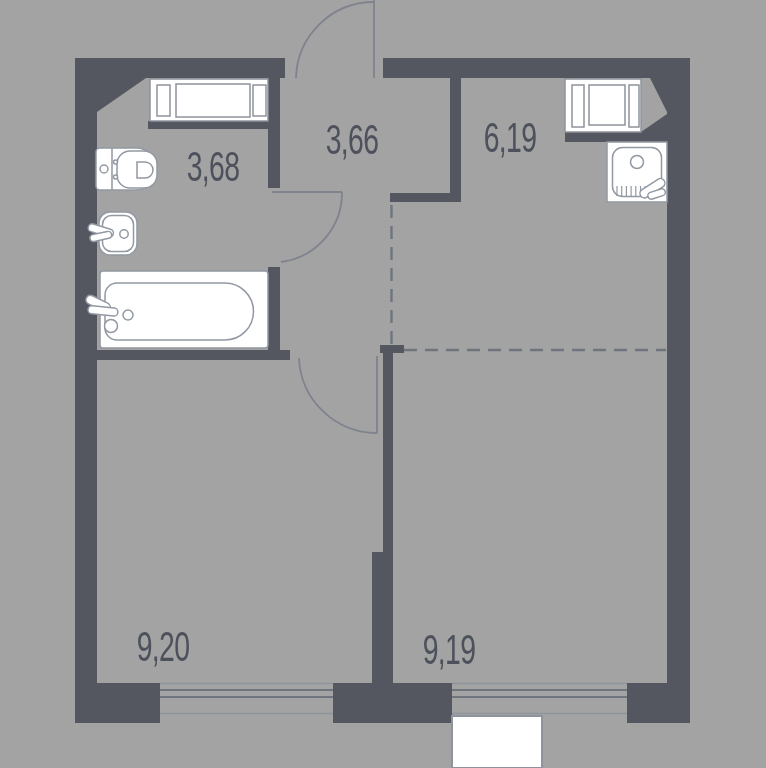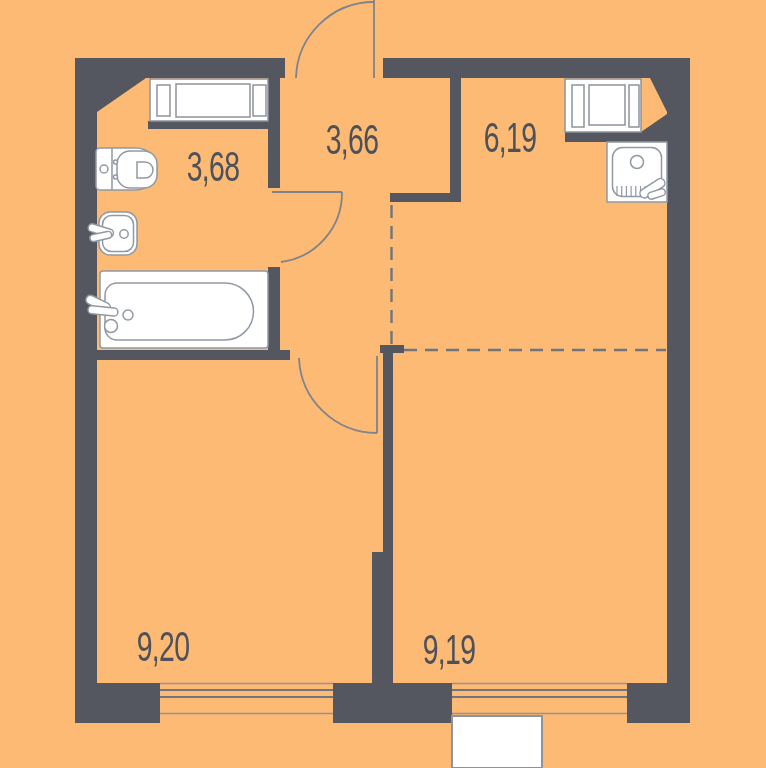--- a/index.html
+++ b/index.html
@@ -1,16 +1,16 @@
 <!DOCTYPE html>
 <html><head>
 <meta charset="utf-8">
 <style>
   html,body{margin:0;padding:0;background:#ffffff;}
-  .plan{position:relative;width:766px;height:768px;background:#fdba74;overflow:hidden;
+  .plan{position:relative;width:766px;height:768px;background:#a3a3a3;overflow:hidden;
         font-family:"Liberation Sans", sans-serif;}
   .plan svg{position:absolute;left:0;top:0;}
   .room-label{position:absolute;color:#4D515B;font-size:43px;font-weight:400;
         letter-spacing:-1px;white-space:nowrap;
         transform:translate(-50%,-52%) scaleX(0.66);}
   .wall{fill:#54575F;stroke:none;}
   .fix{fill:#ffffff;stroke:#9299A3;stroke-width:1.5;}
   .blk{fill:#ffffff;stroke:#8E939C;stroke-width:1.5;}
   .door{fill:none;stroke:#7E838D;stroke-width:1.8;}
   .dash{fill:none;stroke:#6F747E;stroke-width:2.4;stroke-dasharray:13 8;}

